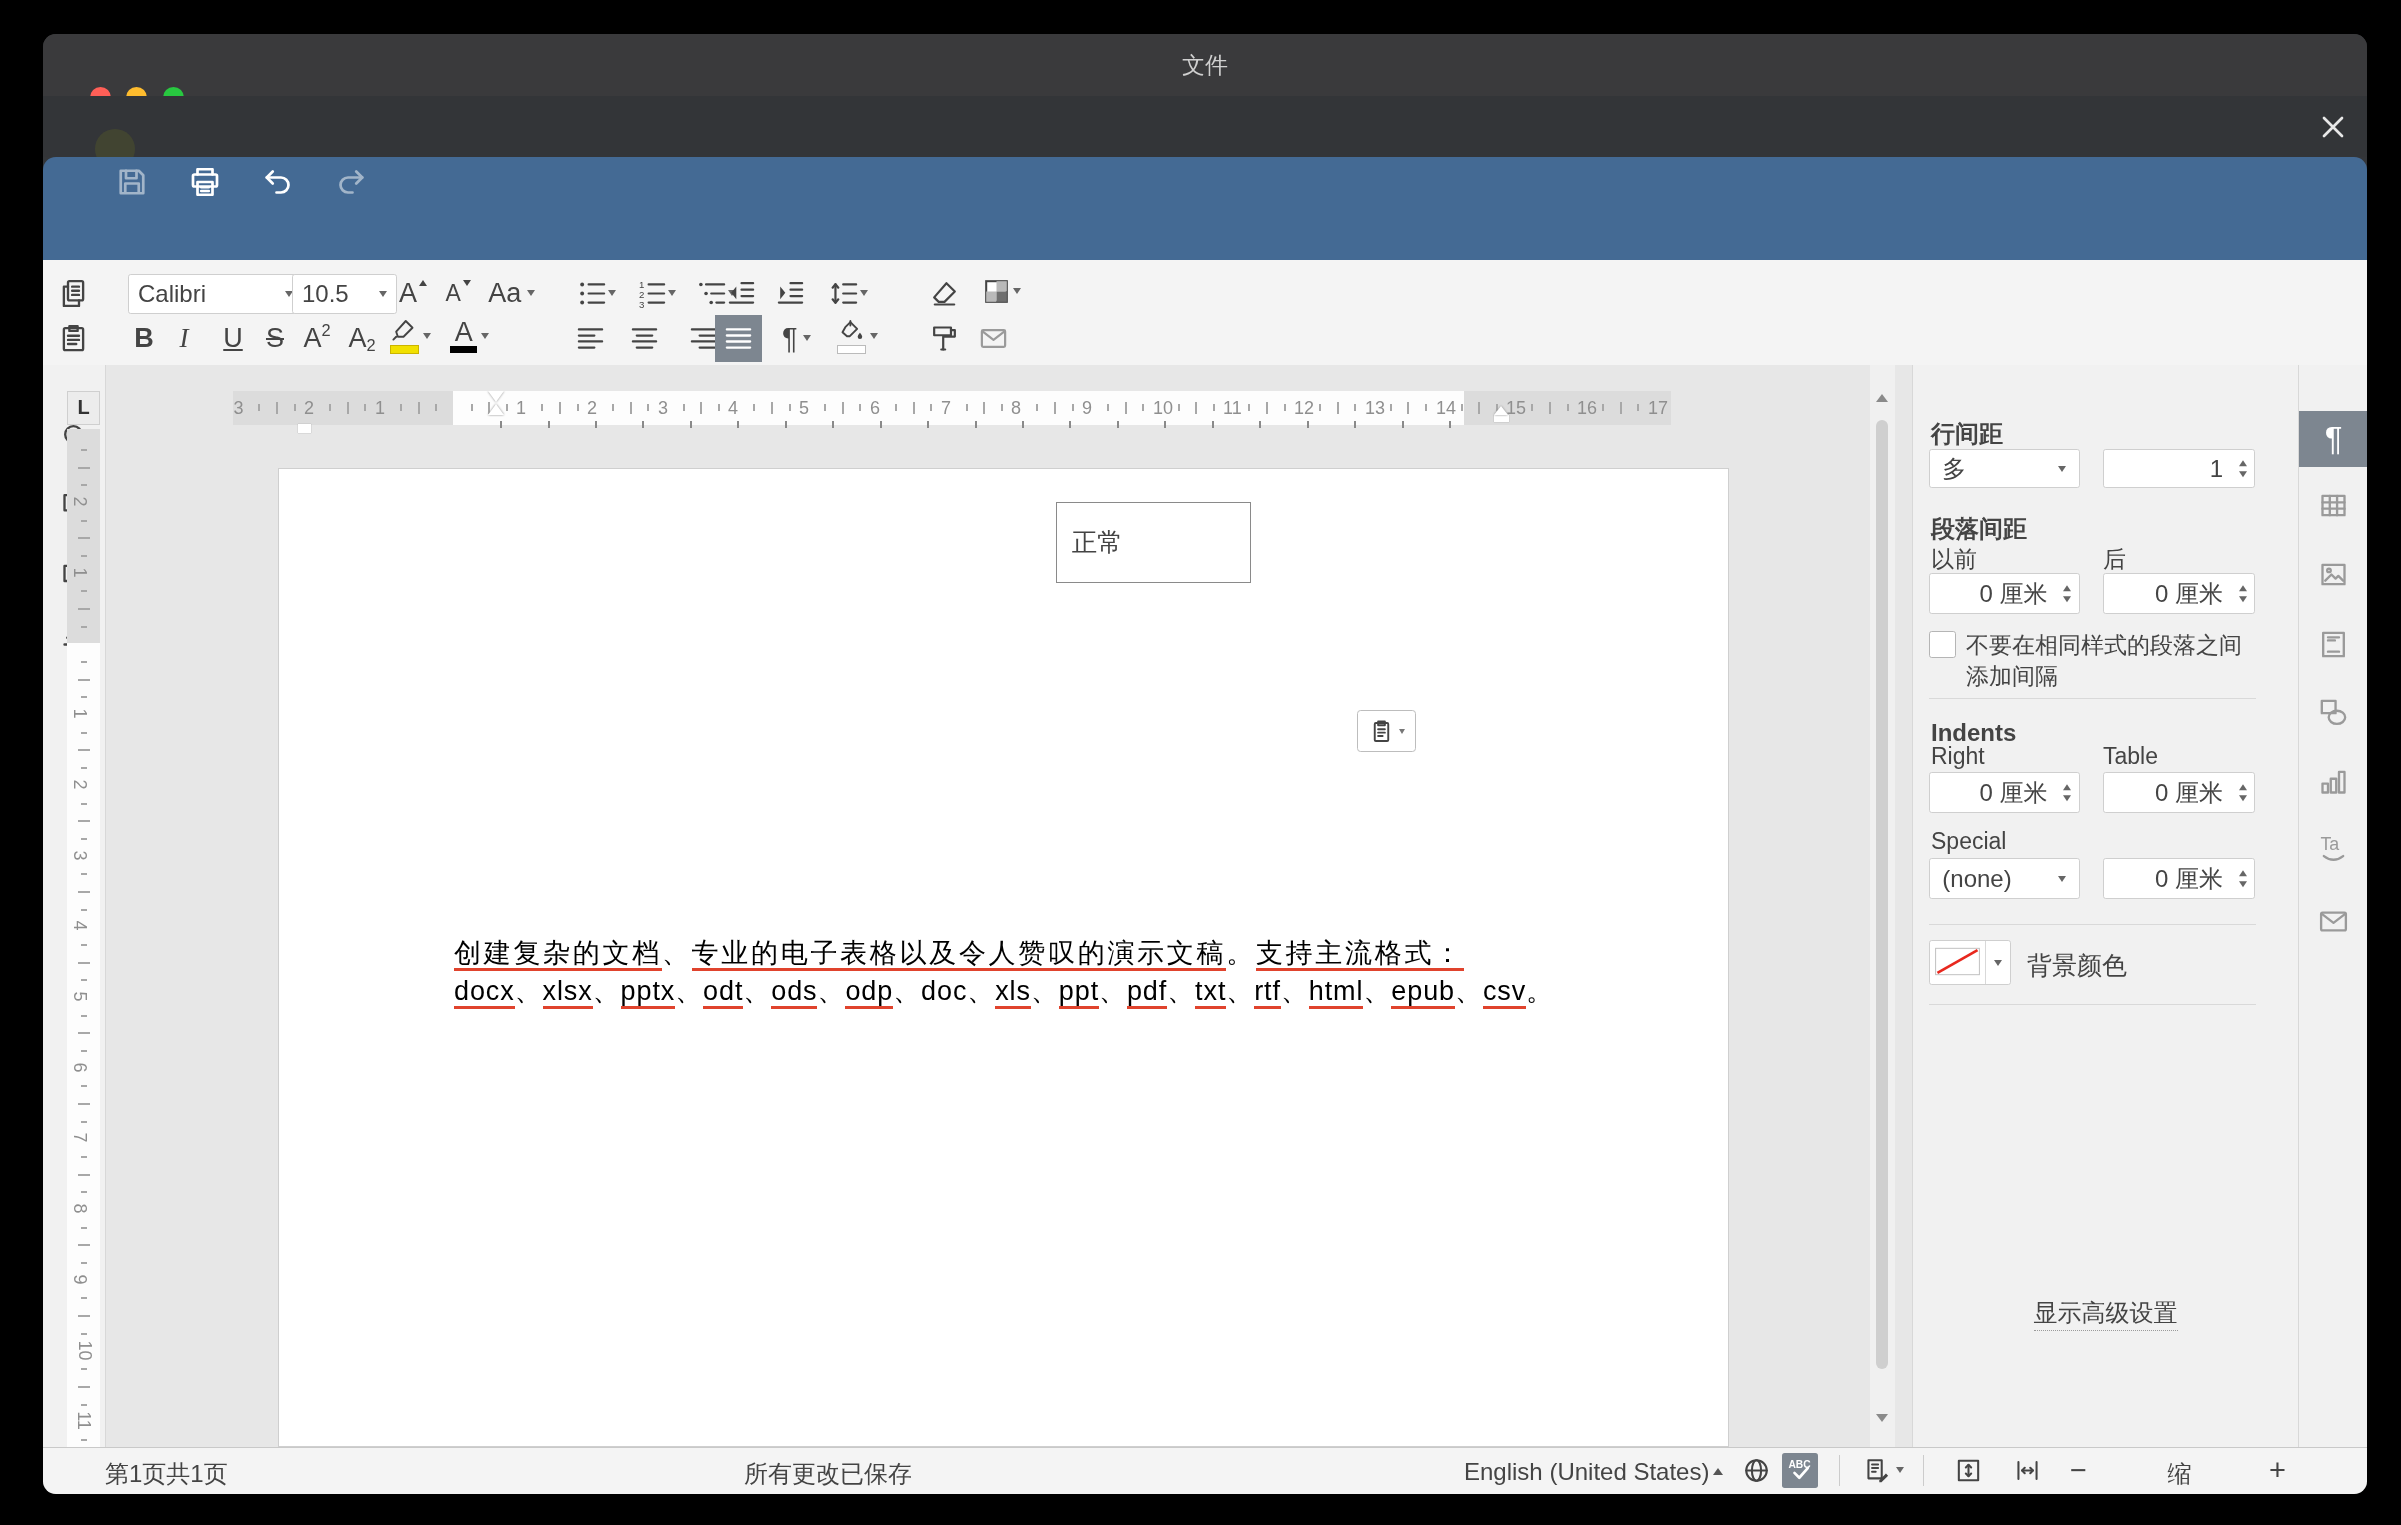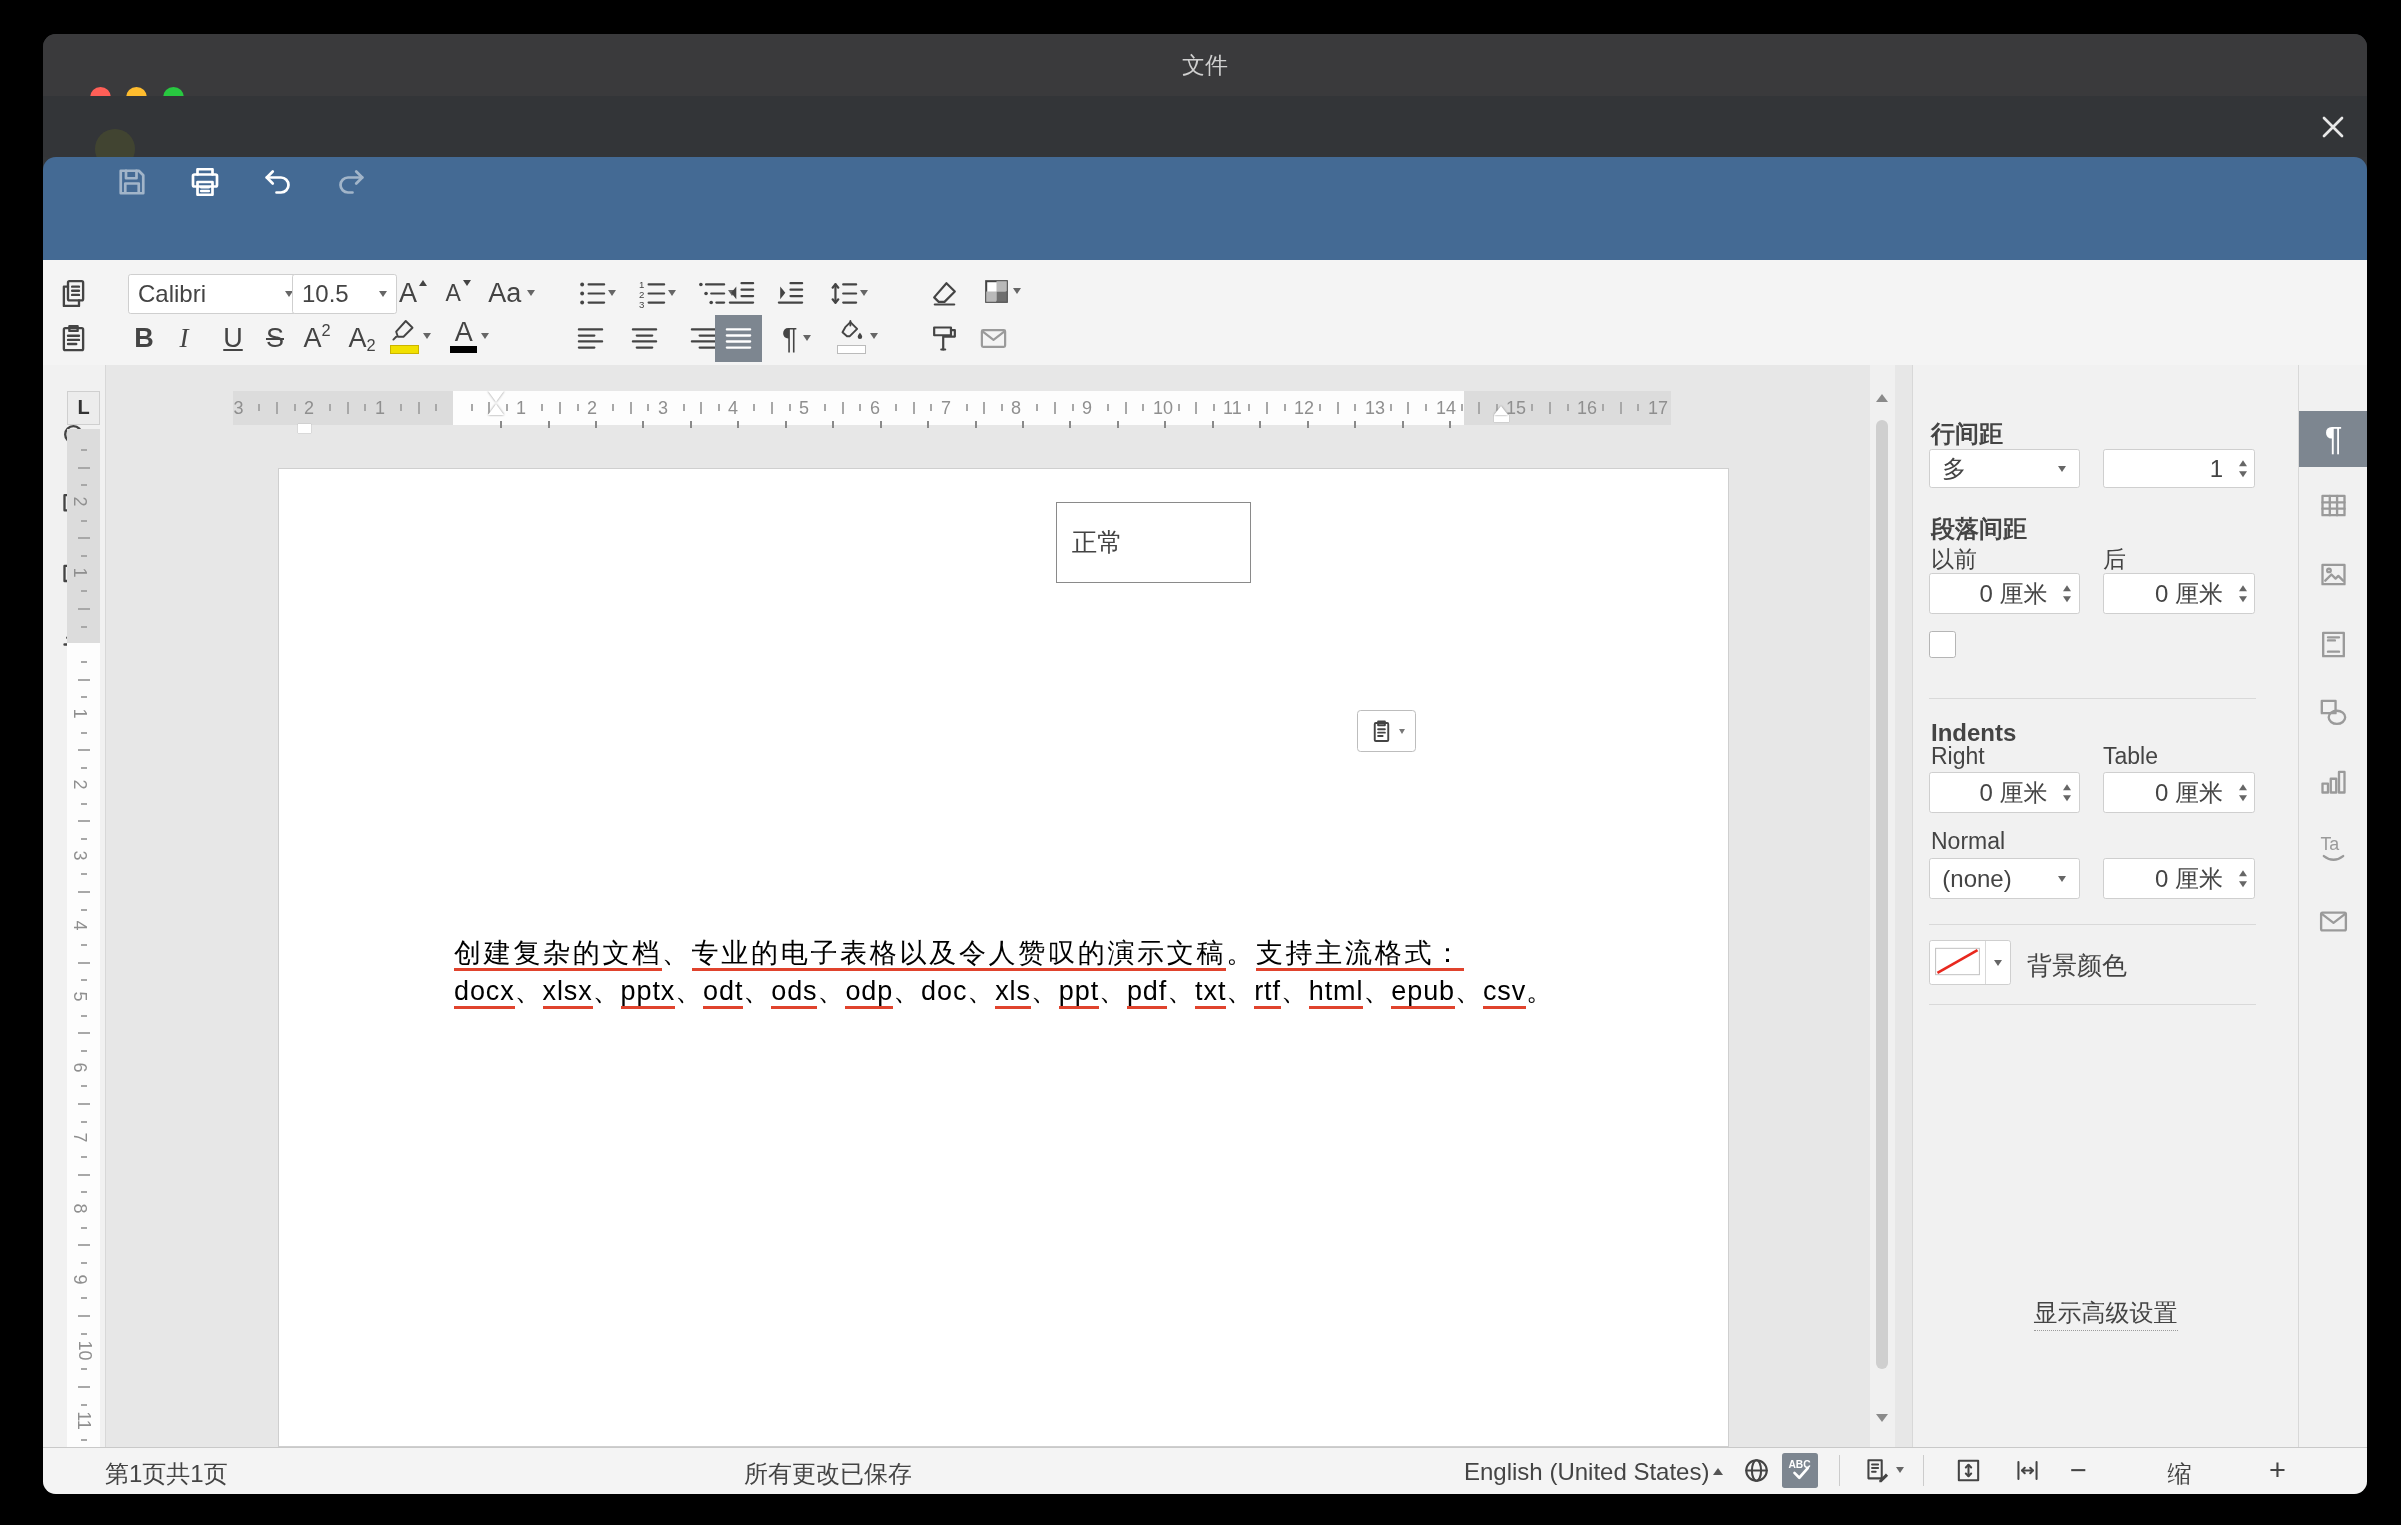--- a/index.html
+++ b/index.html
@@ -628,40 +628,41 @@
             </span>
       </div>
       <div class="spinbox" style="left:190px;top:208px;width:152px;height:41px;">
         <span>0 厘米</span>
         <span class="spinbtns">
               <span class="sp-up"></span>
               <span class="sp-dn"></span>
             </span>
       </div>
       <div class="abs" style="left:15.5px;top:266px;width:25px;height:25px;background:#fff;border:0.9px solid #b5b5b5;border-radius:2.7px;"></div>
+      <div class="plbl" style="left:53px;top:265px;width:292px;line-height:31px;">不要在相同样式的段落之间添加间隔</div>
       <div class="pdiv" style="top:333px;"></div>
 
       <div class="plblb" style="left:18px;top:354px;">Indents</div>
       <div class="plbl" style="left:18px;top:378px;">Right</div>
       <div class="plbl" style="left:190px;top:378px;">Table</div>
       <div class="spinbox" style="left:15.5px;top:407px;width:151px;height:41px;">
         <span>0 厘米</span>
         <span class="spinbtns">
               <span class="sp-up"></span>
               <span class="sp-dn"></span>
             </span>
       </div>
       <div class="spinbox" style="left:190px;top:407px;width:152px;height:41px;">
         <span>0 厘米</span>
         <span class="spinbtns">
               <span class="sp-up"></span>
               <span class="sp-dn"></span>
             </span>
       </div>
-      <div class="plbl" style="left:18px;top:463px;">Normal</div>
+      <div class="plbl" style="left:18px;top:463px;">Special</div>
       <div class="pdrop" style="left:15.5px;top:493px;width:151px;height:41px;">
         <span>(none)</span>
             <span class="chev"></span>
       </div>
       <div class="spinbox" style="left:190px;top:493px;width:152px;height:41px;">
         <span>0 厘米</span>
         <span class="spinbtns">
               <span class="sp-up"></span>
               <span class="sp-dn"></span>
             </span>

